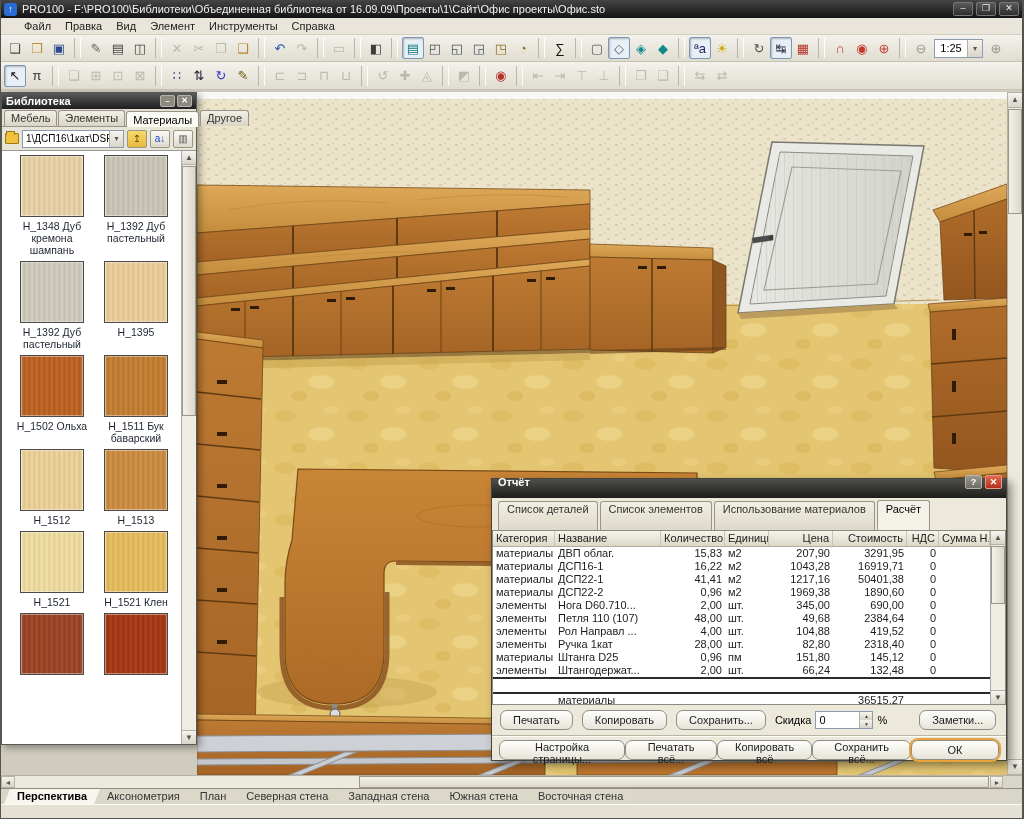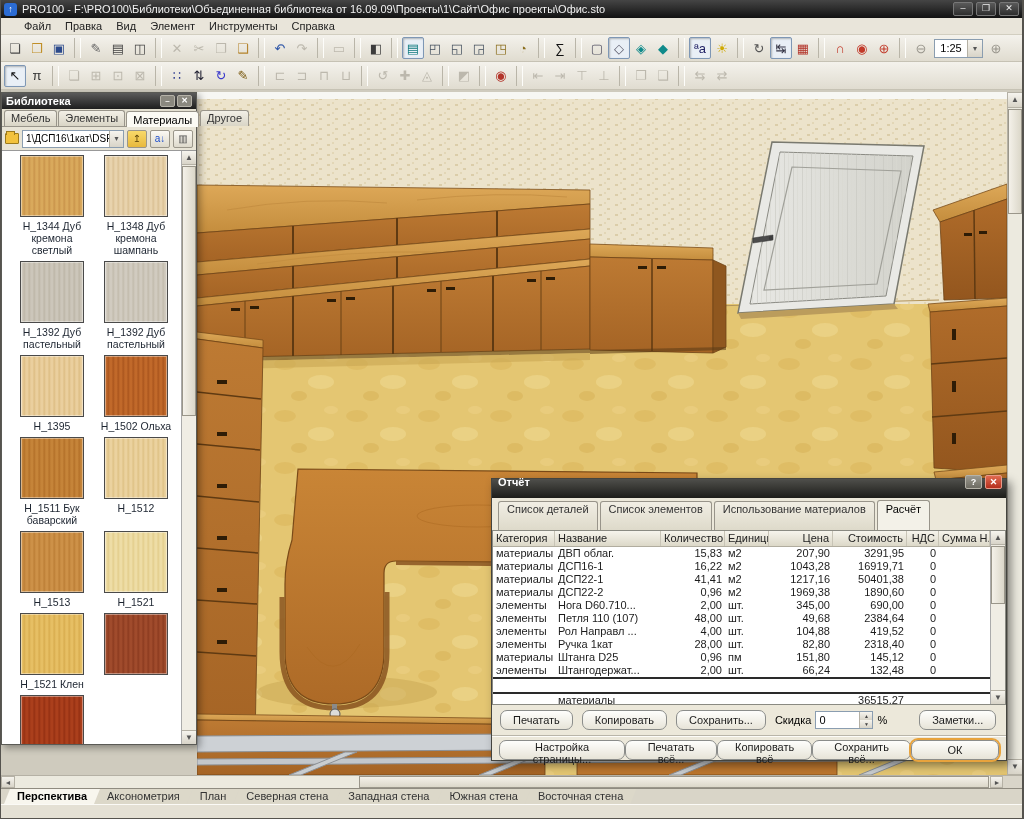--- a/index.html
+++ b/index.html
@@ -552,24 +552,20 @@
           <span class="v">1\ДСП16\1кат\DSP Eg</span>
           <span class="arr">▾</span>
         </div>
         <span class="ltb up">↥</span>
         <span class="ltb">a↓</span>
         <span class="ltb" style="color:#555">▥</span>
       </div>
       <div class="plist">
         <div class="swgrid" id="swatches">
             <div class="sw">
-              <div class="chip" style="background: repeating-linear-gradient(90deg, rgb(217, 169, 92) 0px, rgb(217, 169, 92) 2px, rgb(200, 146, 74) 3px, rgb(217, 169, 92) 5px);"></div>
-              <div class="slabel">Н_1344 Дуб кремона светлый</div>
-            </div>
-            <div class="sw">
               <div class="chip" style="background: repeating-linear-gradient(90deg, rgb(232, 211, 173) 0px, rgb(232, 211, 173) 2px, rgb(217, 191, 146) 3px, rgb(232, 211, 173) 5px);"></div>
               <div class="slabel">Н_1348 Дуб кремона шампань</div>
             </div>
             <div class="sw">
               <div class="chip" style="background: repeating-linear-gradient(90deg, rgb(204, 198, 186) 0px, rgb(204, 198, 186) 2px, rgb(188, 181, 166) 3px, rgb(204, 198, 186) 5px);"></div>
               <div class="slabel">Н_1392 Дуб пастельный</div>
             </div>
             <div class="sw">
               <div class="chip" style="background: repeating-linear-gradient(90deg, rgb(209, 203, 192) 0px, rgb(209, 203, 192) 2px, rgb(193, 186, 171) 3px, rgb(209, 203, 192) 5px);"></div>
               <div class="slabel">Н_1392 Дуб пастельный</div>

